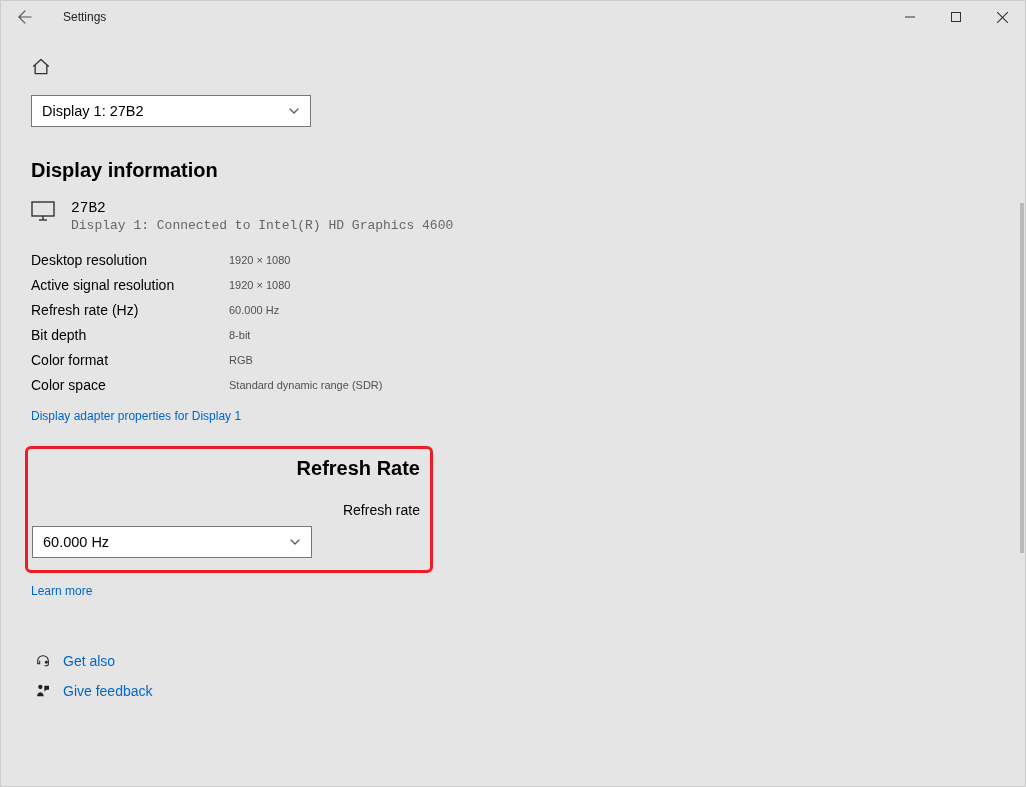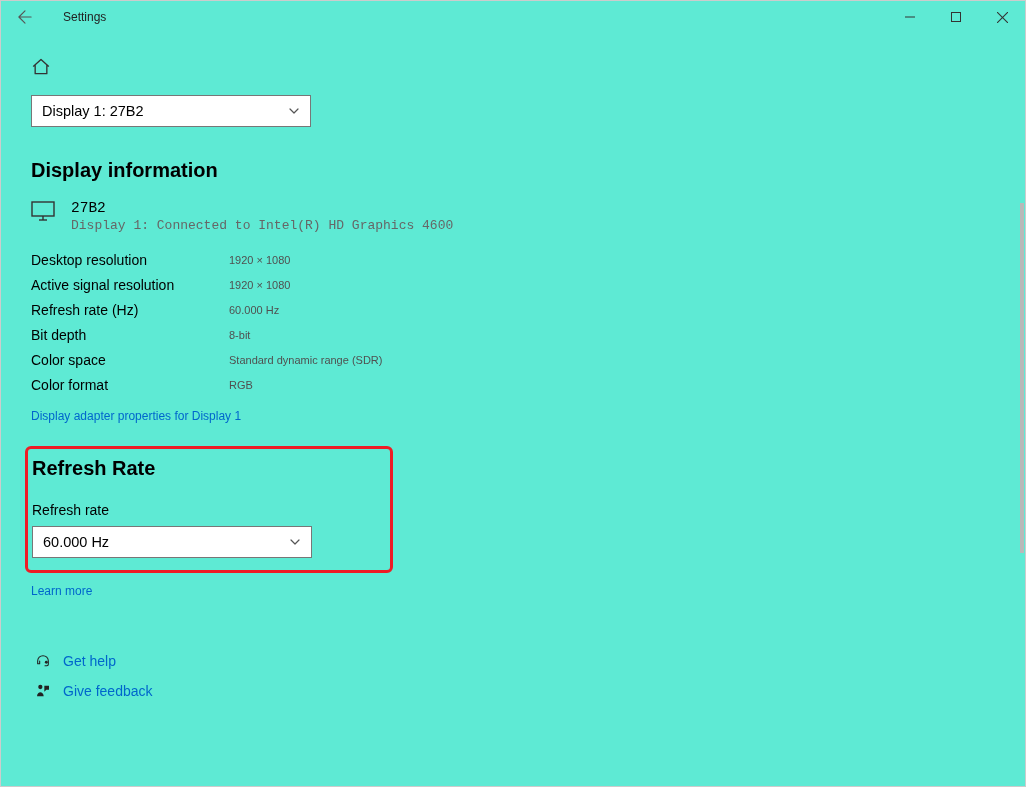--- a/index.html
+++ b/index.html
@@ -8,21 +8,21 @@
       background: #ffffff;
       width: 1026px;
       height: 787px;
       overflow: hidden;
       position: relative;
     }
     .window {
       width: 100%;
       height: 100%;
       border: 1px solid #cccccc;
-      background: #5eead4;
+      background: #e5e5e5;
       position: relative;
     }
     .titlebar {
       height: 32px;
       display: flex;
       align-items: center;
       padding-left: 8px;
       position: relative;
     }
     .titlebar .back {
@@ -145,21 +145,22 @@
       cursor: pointer;
       display: inline-block;
     }
     .link-row { margin-top: 6px; }
     .highlight-box {
       border: 3px solid #ee1c25;
       border-radius: 6px;
       padding: 8px 10px 12px 4px;
       margin-top: 18px;
       margin-left: -6px;
-      width: 368px;
+      width: 408px;
+      text-align: right;
     }
     .rr-desc {
       font-size: 14px;
       color: #5a5a5a;
       margin-top: 4px;
       line-height: 1.35;
     }
     .rr-label {
       font-size: 14px;
       color: #000;
@@ -275,26 +276,26 @@
       </div>
       <div class="kv-row">
         <div class="kv-key">Refresh rate (Hz)</div>
         <div class="kv-val">60.000 Hz</div>
       </div>
       <div class="kv-row">
         <div class="kv-key">Bit depth</div>
         <div class="kv-val">8-bit</div>
       </div>
       <div class="kv-row">
+        <div class="kv-key">Color format</div>
+        <div class="kv-val">RGB</div>
+      </div>
+      <div class="kv-row">
         <div class="kv-key">Color space</div>
         <div class="kv-val">Standard dynamic range (SDR)</div>
-      </div>
-      <div class="kv-row">
-        <div class="kv-key">Color format</div>
-        <div class="kv-val">RGB</div>
       </div>
       <div class="kv-row link-row">
         <span class="link">Display adapter properties for Display 1</span>
       </div>
     </div>
 
     <div class="highlight-box">
       <h2 class="section" style="margin-top:0;margin-bottom:6px">Refresh Rate</h2>
       <div class="rr-label">Refresh rate</div>
       <div class="select-box" style="margin-bottom:0">
@@ -312,21 +313,21 @@
     </div>
 
     <div class="footer-links">
       <div class="footer-link">
         <span class="icon">
           <svg width="16" height="16" viewBox="0 0 24 24">
               <path d="M4 12a8 8 0 0 1 16 0v5a2 2 0 0 1-2 2h-3 M4 12v4h3v-4" stroke="#222" stroke-width="1.6" fill="none" stroke-linecap="round" stroke-linejoin="round"></path>
               <circle cx="17" cy="14" r="2.2" fill="#222"></circle>
             </svg>
         </span>
-        <span class="text">Get help</span>
+        <span class="text">Get also</span>
       </div>
       <div class="footer-link">
         <span class="icon">
           <svg width="16" height="16" viewBox="0 0 24 24">
               <circle cx="8" cy="6" r="3.2" fill="#222"></circle>
               <path d="M3 20c0-4 3-6 5-6s5 2 5 6" fill="#222"></path>
               <path d="M14 4h7v6h-4l-3 3z" fill="#222"></path>
             </svg>
         </span>
         <span class="text">Give feedback</span>

